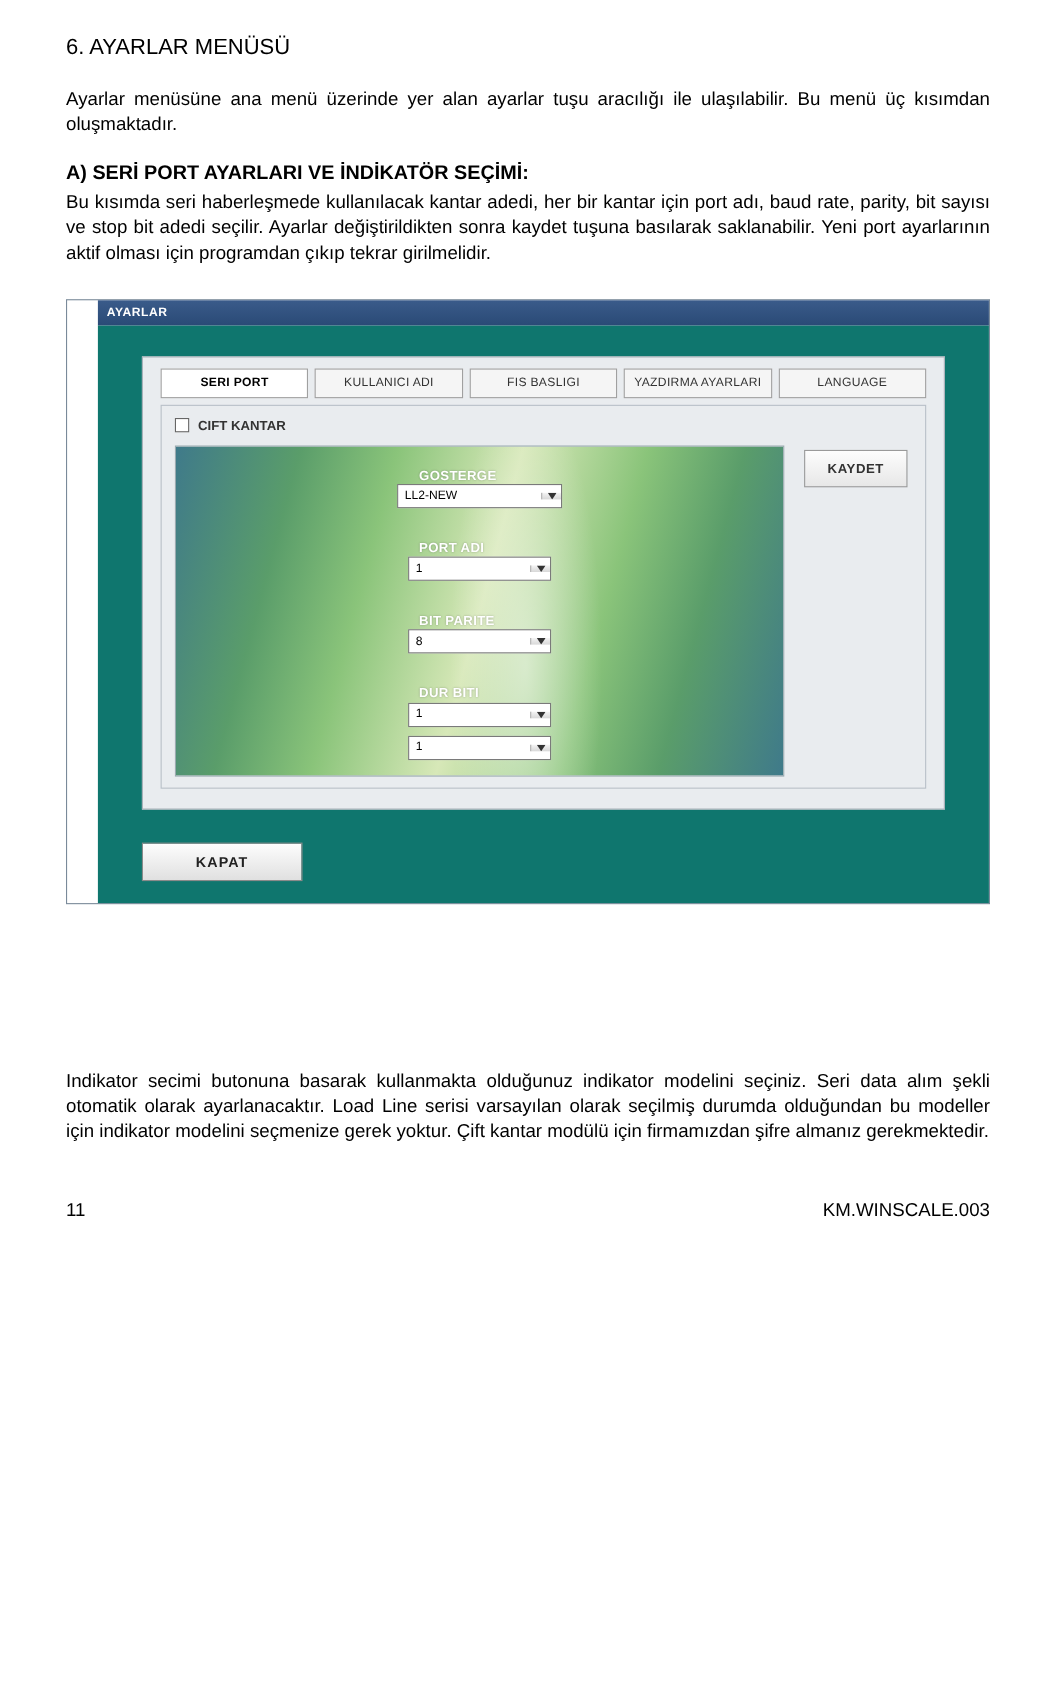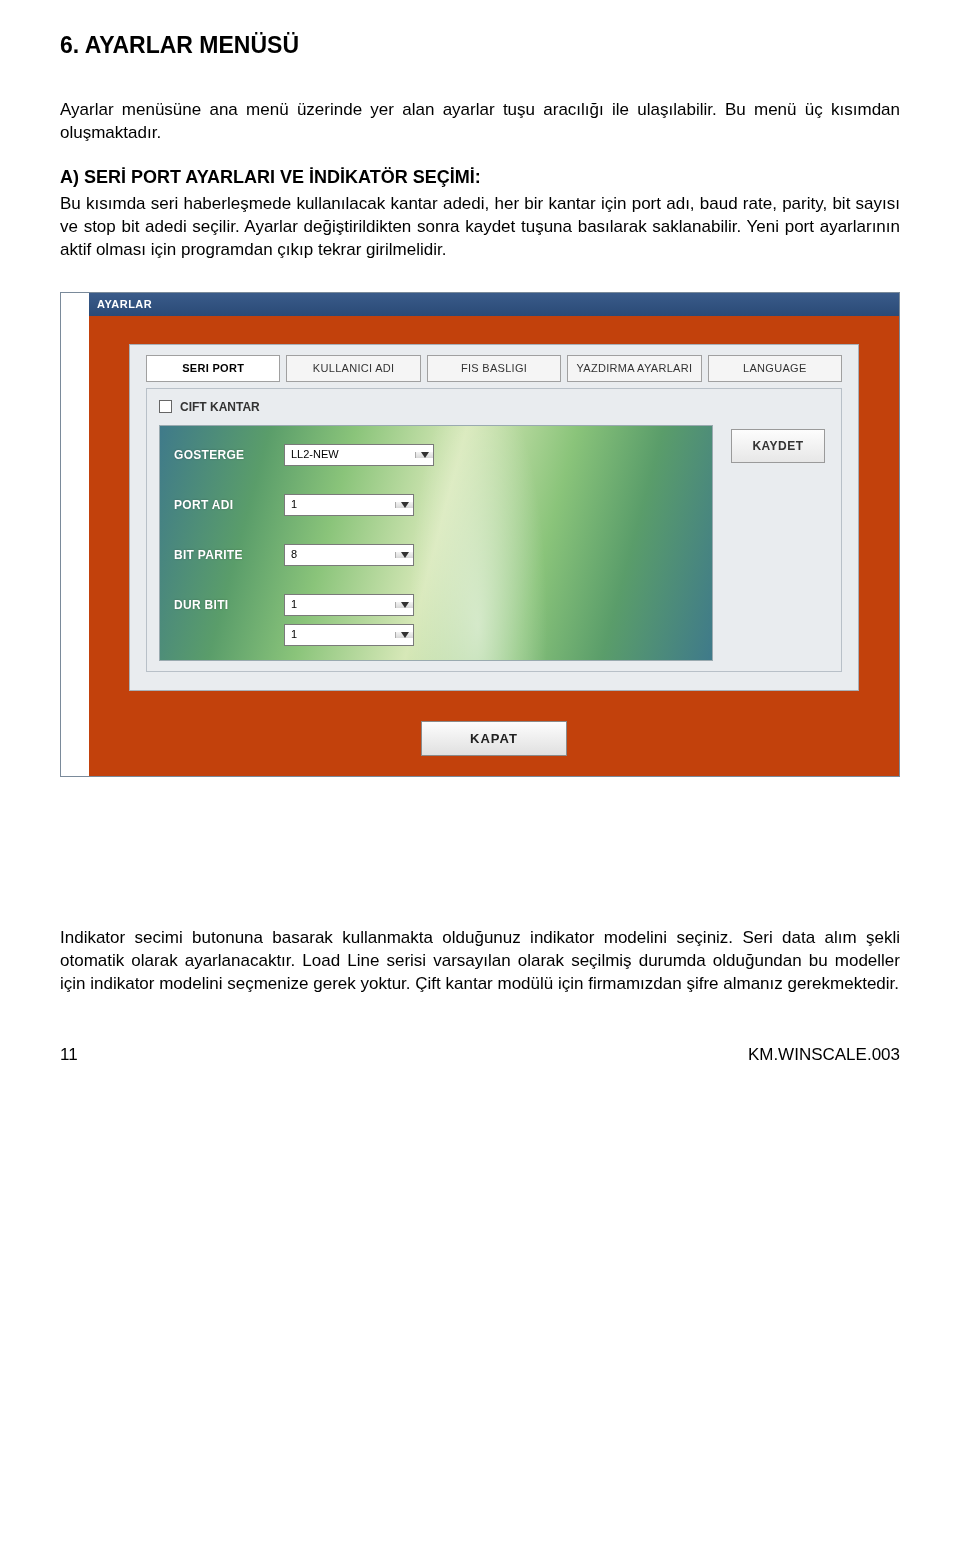--- a/index.html
+++ b/index.html
@@ -7,23 +7,23 @@
     font-family: Verdana, Arial, sans-serif;
     background: #fff;
     width: 960px;
     margin: 0 auto;
     padding: 30px 60px 20px 60px;
     color: #000;
     font-size: 17px;
     line-height: 1.35;
   }
   .heading {
-    font-weight: bold;
-    font-size: 23px;
-    margin-bottom: 38px;
+    font-weight: normal;
+    font-size: 20px;
+    margin-bottom: 22px;
   }
   .para {
     text-align: justify;
     margin-bottom: 20px;
   }
   .subheading {
     font-weight: bold;
     font-size: 18px;
     margin-bottom: 4px;
   }
@@ -38,21 +38,21 @@
   }
   .title-bar {
     background: linear-gradient(#3a5b8a, #2a4a76);
     color: #fff;
     font-size: 11px;
     font-weight: bold;
     padding: 4px 8px;
     letter-spacing: 0.5px;
   }
   .app-body {
-    background: #c2410c;
+    background: #0f766e;
     padding: 28px 40px 20px 40px;
   }
   .panel {
     border: 1px solid #a8b0b8;
     background: #e9ecef;
     padding-bottom: 10px;
   }
   .tabs-row {
     display: flex;
     gap: 6px;
@@ -116,20 +116,21 @@
     width:140px; height:520px;
     background: radial-gradient(ellipse at center, rgba(255,255,255,0.5) 0%, rgba(255,255,255,0) 70%);
     pointer-events:none;
   }
   .field-row {
     display: flex;
     align-items: center;
     margin-bottom: 28px;
     position: relative;
     z-index: 1;
+    flex-direction: column;
   }
   .field-row.tight { margin-bottom: 8px; }
   .field-row.last { margin-bottom: 4px; }
   .f-label {
     width: 110px;
     color: #fff;
     font-size: 12px;
     font-weight: bold;
     letter-spacing: 0.3px;
     text-shadow: 0 0 2px rgba(0,0,0,0.3);
@@ -171,21 +172,20 @@
     font-size: 12px;
     font-weight: bold;
     color: #333;
     padding: 8px 4px;
     text-align: center;
     letter-spacing: 0.5px;
     width: 100%;
   }
   .close-row {
     display: flex;
-    justify-content: center;
     padding-top: 30px;
   }
   .close-btn {
     background: linear-gradient(#fdfdfd,#e0e0e0);
     border: 1px solid #8a8a8a;
     font-size: 13px;
     font-weight: bold;
     color: #222;
     padding: 8px 48px;
     letter-spacing: 1px;

